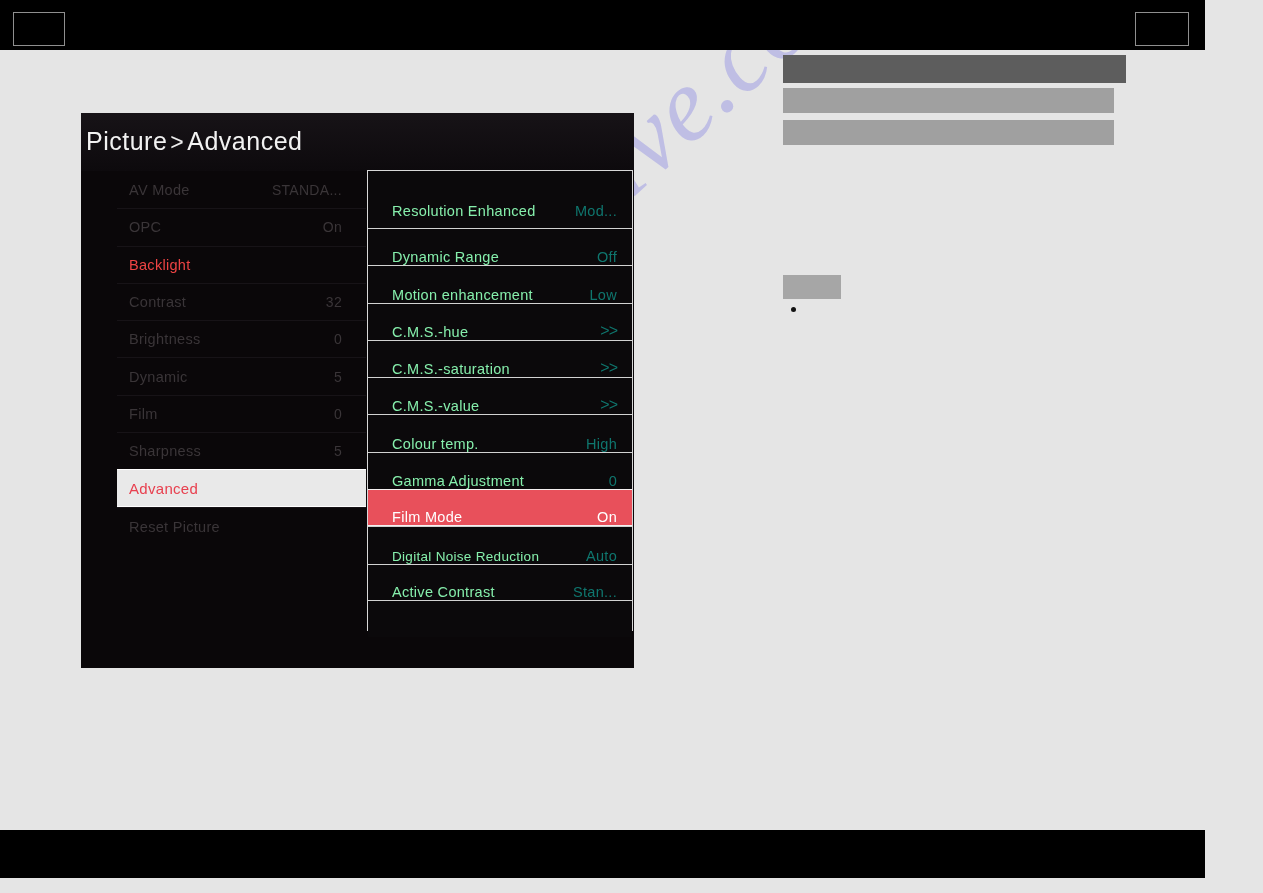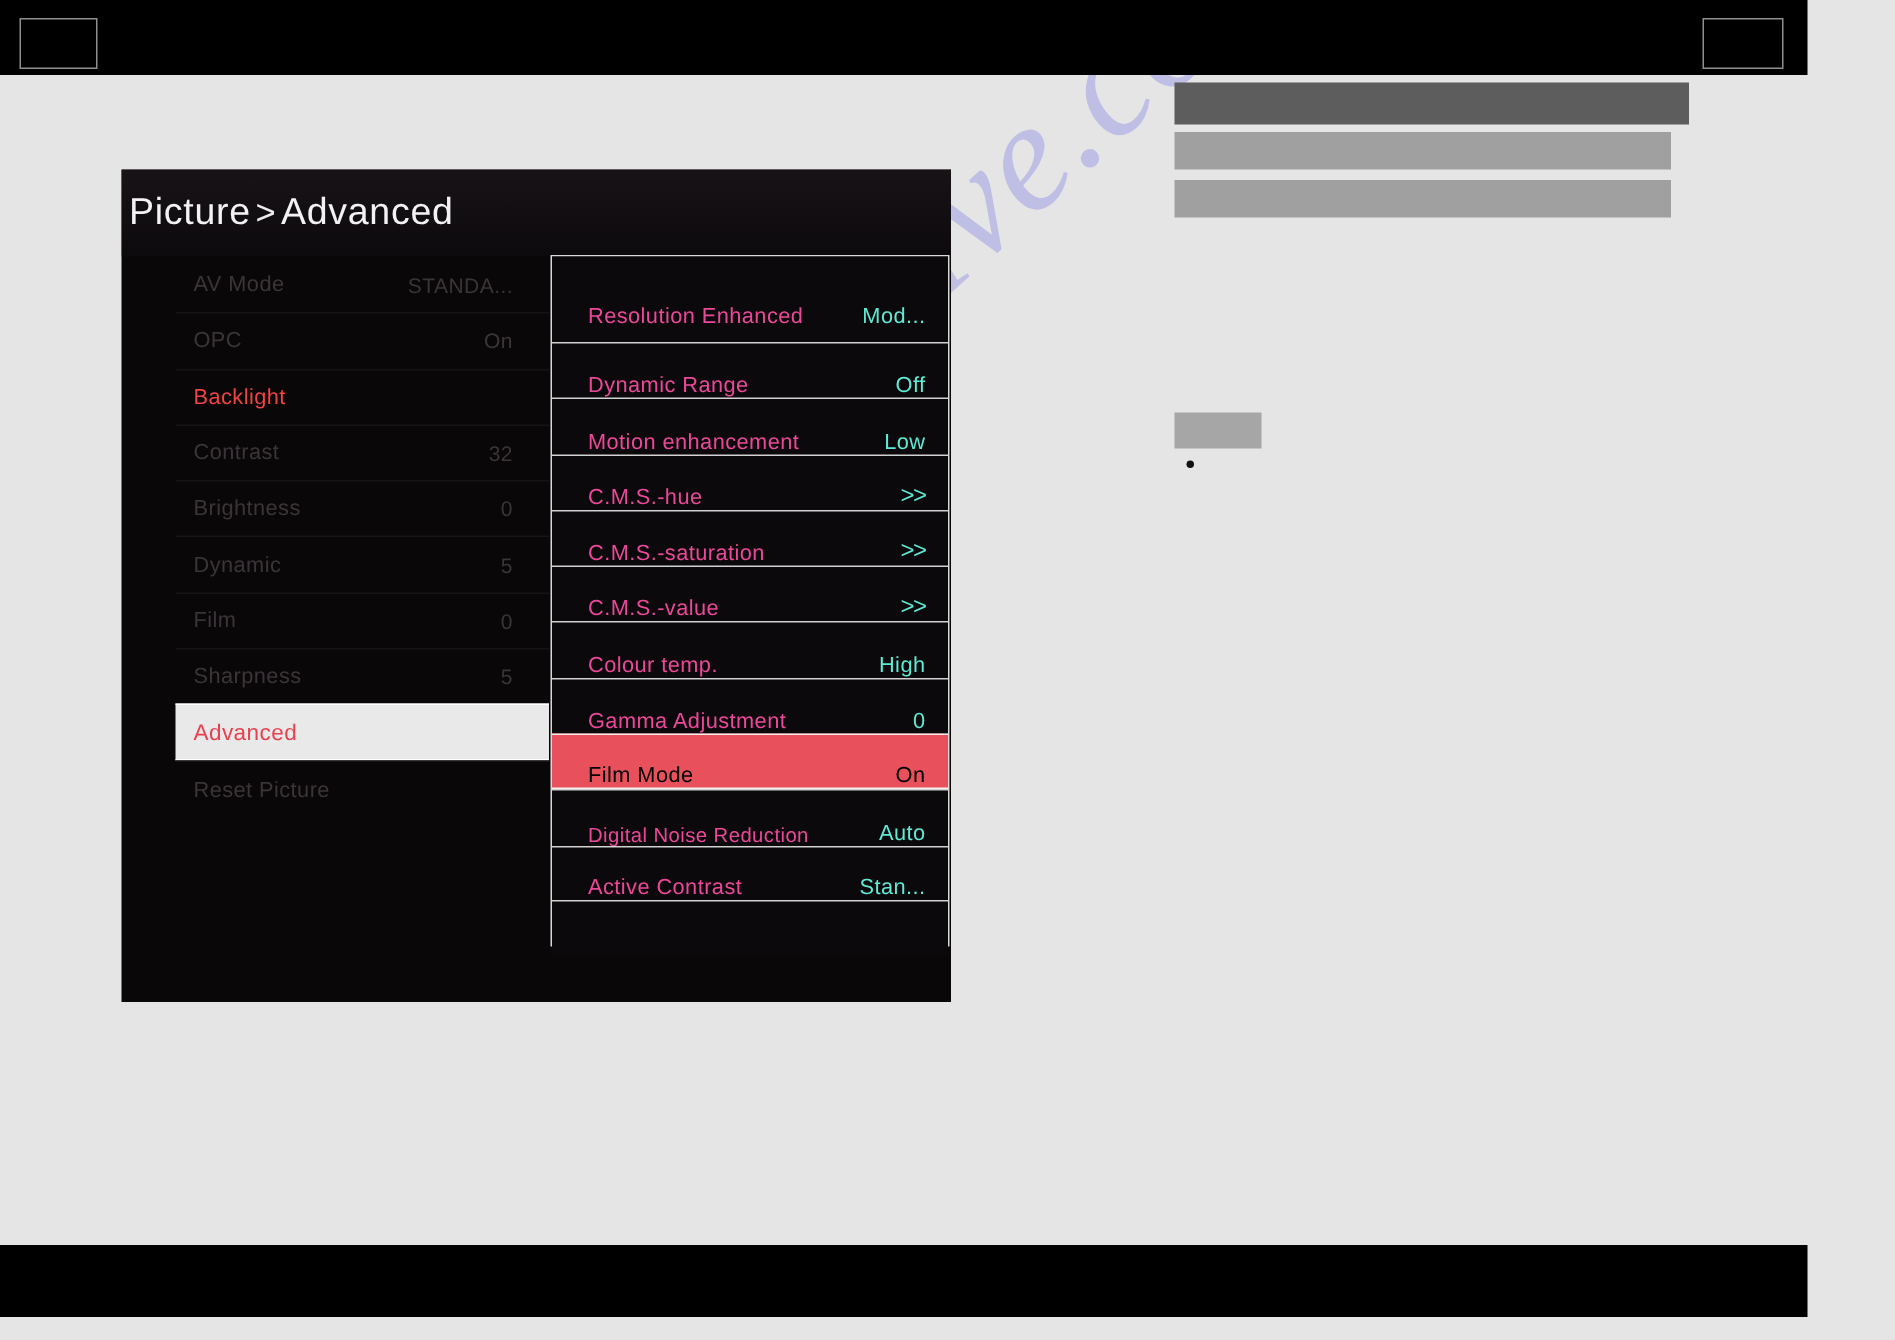--- a/index.html
+++ b/index.html
@@ -214,41 +214,41 @@
     background: #0b090b;
   }
   .srow:first-child {
     border-top: none;
     height: 57px;
     align-items: flex-end;
     padding-bottom: 9px;
   }
   .srow .slbl {
     font-size: 14.5px;
-    color: #ec4899;
+    color: #86efac;
     letter-spacing: 0.3px;
     white-space: nowrap;
   }
   .srow .sval {
     font-size: 14.5px;
-    color: #5eead4;
+    color: #0f766e;
     letter-spacing: 0.3px;
     white-space: nowrap;
   }
   .srow .sval.arrow {
     font-size: 16px;
     letter-spacing: -1px;
   }
   .srow.highlight {
     background: #e8505b;
     border-top: 1px solid #f4f0f0;
     border-bottom: 1px solid #f4f0f0;
   }
   .srow.highlight .slbl,
-  .srow.highlight .sval { color: #000000; }
+  .srow.highlight .sval { color: #ffffff; }
   .srow.last-pad {
     border-bottom: 1px solid #d2d2d2;
   }
   .submenu-tail {
     height: 36px;
     background: #0b090b;
   }
   .srow.small .slbl { font-size: 13.5px; }
 </style>
 </head>

